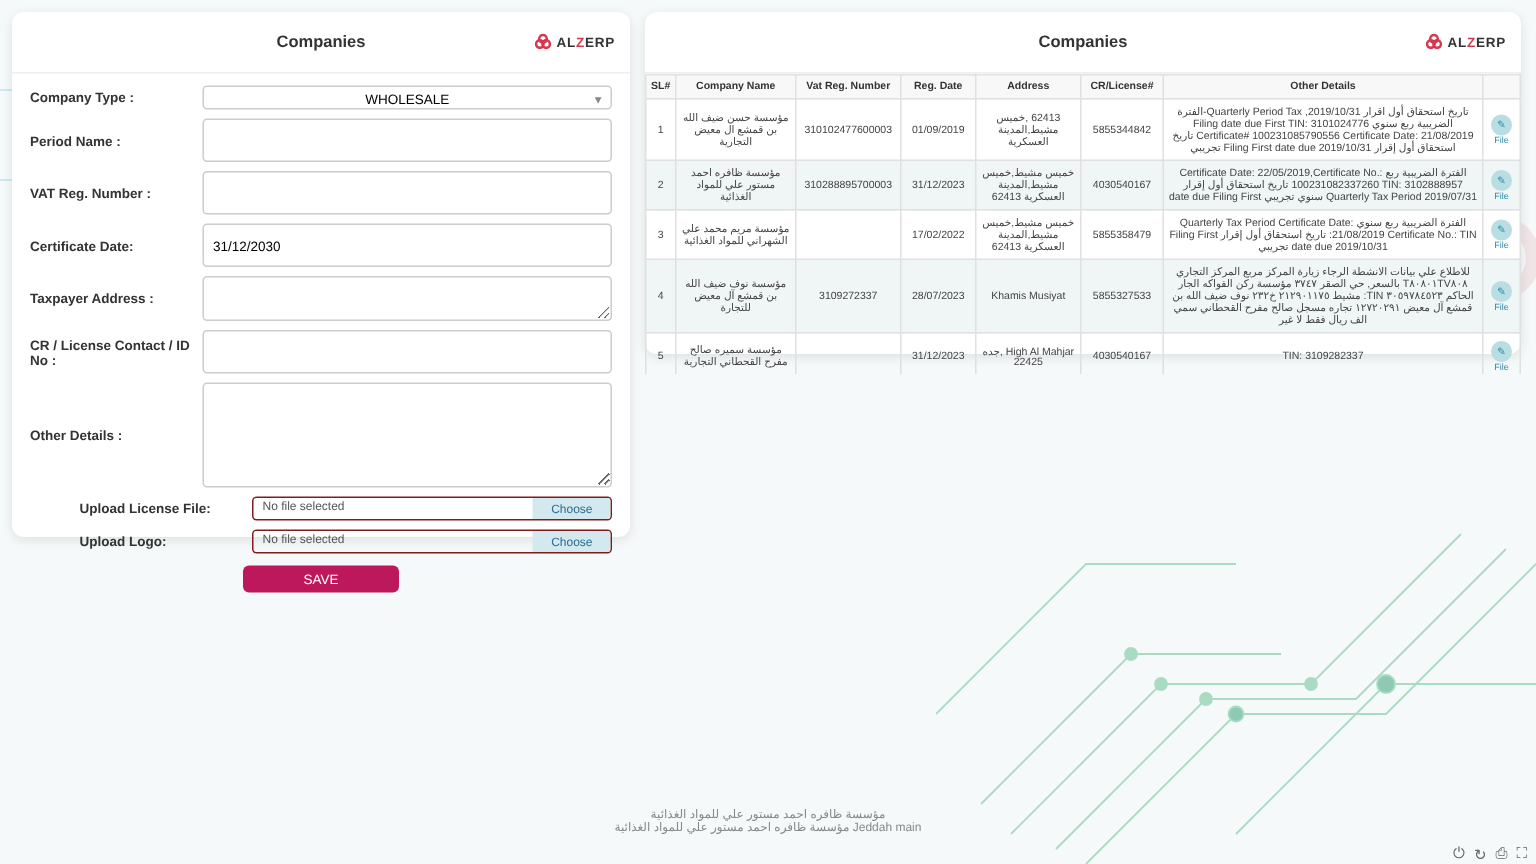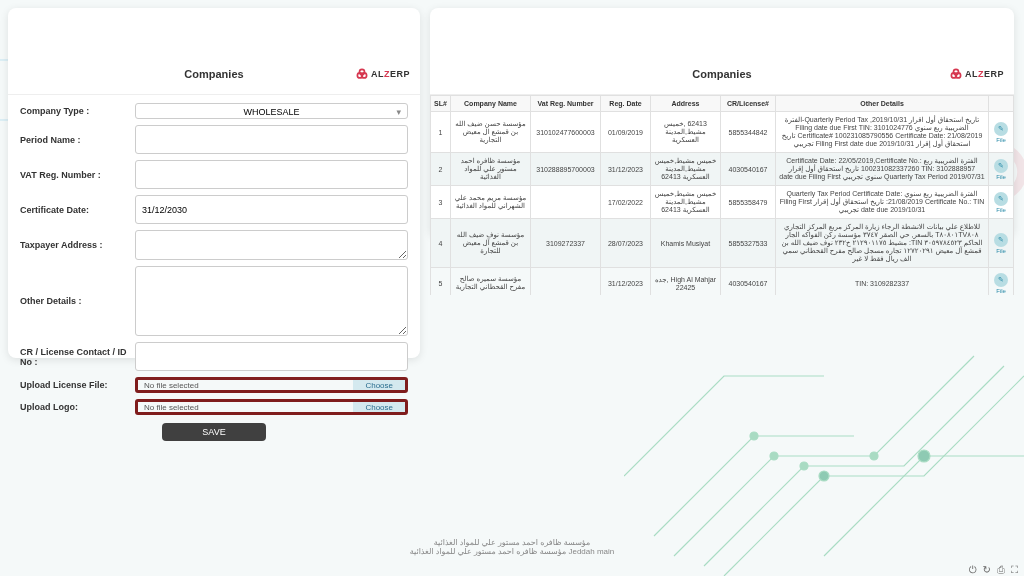--- a/index.html
+++ b/index.html
@@ -8,46 +8,46 @@
 
 .circuit { position: absolute; pointer-events: none; opacity: 0.5; }
 .circuit-right { right: 0; bottom: 0; width: 400px; height: 400px; }
 .circuit-left { left: 0; top: 40px; width: 100px; height: 200px; }
 
 
 .panel { background: #fff; border-radius: 8px; box-shadow: 0 2px 8px rgba(0,0,0,0.1); position: absolute; }
 .panel-left { left: 8px; top: 8px; width: 412px; height: 350px; }
 .panel-right { left: 430px; top: 8px; width: 584px; height: 228px; }
 
-.panel-header { display: flex; justify-content: space-between; align-items: center; padding: 20px 10px; border-bottom: 1px solid #eee; height: 24px; margin-top: 46px; }
+.panel-header { display: flex; justify-content: space-between; align-items: center; padding: 20px 10px; border-bottom: 1px solid #eee; height: 24px; }
 .panel-title { font-size: 11px; font-weight: bold; color: #333; flex: 1; text-align: center; }
 .logo { display: flex; align-items: center; gap: 2px; font-size: 9px; font-weight: bold; position: absolute; right: 10px; }
 .logo-icon { width: 14px; height: 14px; display: inline-block; }
 .logo-icon svg { width: 100%; height: 100%; }
 .logo-text { color: #333; letter-spacing: 0.5px; }
 .logo-text .red { color: #d63850; }
 
 .panel-body { padding: 8px 12px; }
 
 
 .form-row { display: flex; align-items: center; margin-bottom: 6px; font-size: 9px; }
 .form-label { width: 115px; color: #333; font-weight: 700; }
 .form-input { flex: 1; border: 1px solid #ccc; border-radius: 3px; padding: 3px 6px; font-size: 9px; height: 29px; background: #fff; }
 .form-select { flex: 1; border: 1px solid #ccc; border-radius: 3px; padding: 3px 6px; font-size: 9px; height: 16px; background: #fff; text-align: center; position: relative; }
 .form-select::after { content: '▾'; position: absolute; right: 6px; color: #888; }
 .form-textarea { flex: 1; border: 1px solid #ccc; border-radius: 3px; padding: 3px 6px; font-size: 9px; height: 30px; background: #fff; }
 .form-textarea.tall { height: 70px; }
 
 .file-row { display: flex; align-items: center; margin-bottom: 6px; font-size: 9px; }
-.file-label { width: 115px; color: #333; font-weight: 600; }
-.file-box { flex: 1; display: flex; border: 3px solid #7f1d1d; border-radius: 3px; overflow: hidden; height: 16px; }
+.file-label { width: 115px; color: #333; font-weight: 600; margin-left: 33px; }
+.file-box { flex: 1; display: flex; border: 1px solid #7f1d1d; border-radius: 3px; overflow: hidden; height: 16px; }
 .file-text { flex: 1; padding: 1px 6px; font-size: 8px; color: #555; }
 .file-btn { background: #d4e9ef; color: #2a6d8e; border: none; padding: 0 12px; font-size: 8px; cursor: pointer; }
 
-.save-btn { display: block; margin: 8px auto 0; background: #404040; color: #fff; border: none; border-radius: 4px; padding: 4px 40px; font-size: 9px; cursor: pointer; }
+.save-btn { display: block; margin: 8px auto 0; background: #be185d; color: #fff; border: none; border-radius: 4px; padding: 4px 40px; font-size: 9px; cursor: pointer; }
 
 
 .table-wrap { overflow: auto; max-height: 200px; }
 table { width: 100%; border-collapse: collapse; font-size: 7px; }
 th { background: #f8f8f8; padding: 4px 3px; border: 1px solid #e0e0e0; font-weight: bold; color: #333; text-align: center; }
 td { padding: 4px 3px; border: 1px solid #e0e0e0; text-align: center; color: #444; }
 tr:nth-child(even) td { background: #f0f5f5; }
 .col-sl { width: 20px; }
 .col-name { width: 80px; }
 .col-vat { width: 70px; }
@@ -144,26 +144,26 @@
     </div>
     <div class="form-row">
       <span class="form-label">Certificate Date:</span>
       <input class="form-input" value="31/12/2030" style="">
     </div>
     <div class="form-row">
       <span class="form-label">Taxpayer Address :</span>
       <textarea class="form-textarea" style=""></textarea>
     </div>
     <div class="form-row">
+      <span class="form-label">CR / License Contact / ID No :</span>
+      <input class="form-input" value="" style="">
+    </div>
+    <div class="form-row">
       <span class="form-label">Other Details :</span>
       <textarea class="form-textarea tall" style=""></textarea>
-    </div>
-    <div class="form-row">
-      <span class="form-label">CR / License Contact / ID No :</span>
-      <input class="form-input" value="" style="">
     </div>
     <div class="file-row">
       <span class="file-label">Upload License File:</span>
       <div class="file-box">
         <span class="file-text">No file selected</span>
         <button class="file-btn">Choose</button>
       </div>
     </div>
     <div class="file-row">
       <span class="file-label">Upload Logo:</span>

